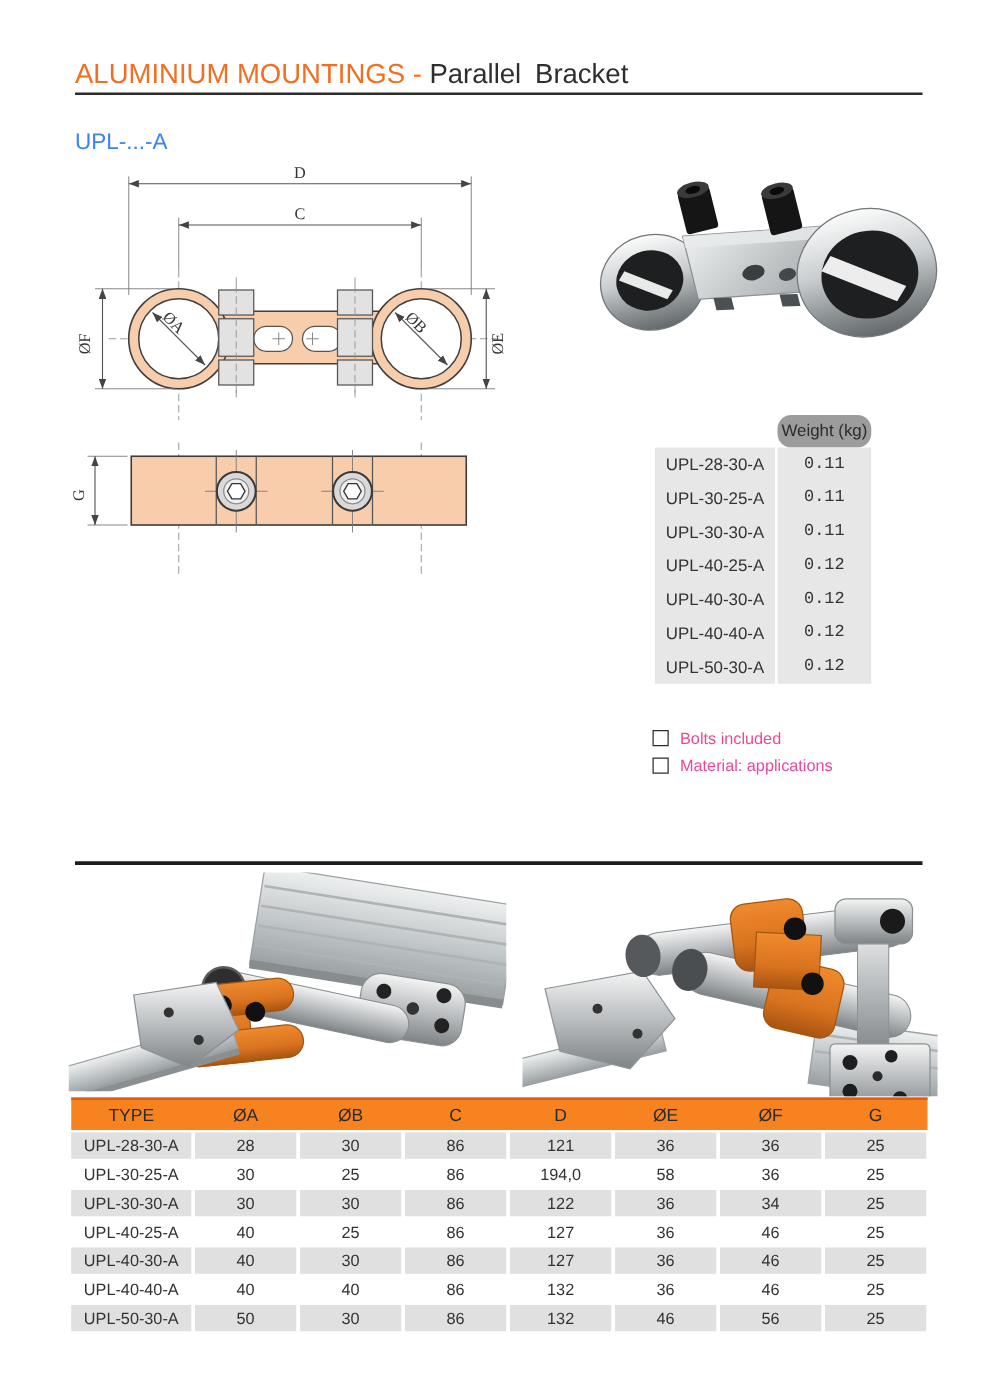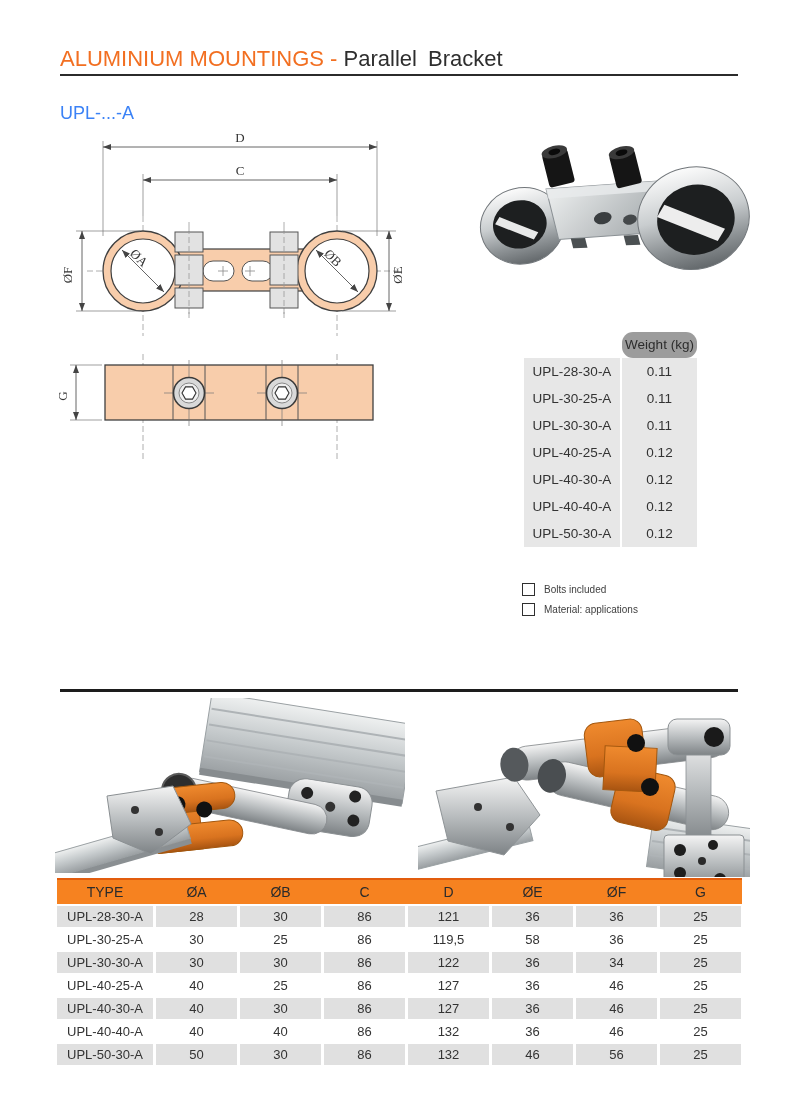--- a/index.html
+++ b/index.html
@@ -12,25 +12,25 @@
   .title .rest{color:#2e2e2e;word-spacing:5px;}
   .rule-1{position:absolute;left:60px;top:74px;width:678px;height:2px;background:#2b2b2b;}
   .subtitle{position:absolute;left:60px;top:83px;font-size:18px;color:#3b82f6;margin-top:20px;}
 
   
   .weight-table{position:absolute;left:524px;top:332px;font-size:13.5px;color:#333;}
   .wt-header{margin-left:98px;width:75px;height:26px;line-height:26px;text-align:center;
              background:#9c9c9c;color:#2c2c2c;border-radius:11px;}
   .wt-body{display:flex;}
   .wt-names{width:96px;background:#e7e7e7;}
-  .wt-values{width:75px;background:#e7e7e7;margin-left:2px;}
+  .wt-values{width:75px;background:#e7e7e7;margin-left:2px;font-family:Liberation Mono, monospace;}
   .wt-cell{height:27px;line-height:27px;text-align:center;}
 
   
-  .notes{position:absolute;left:522px;top:583px;font-size:10px;color:#404040;}
+  .notes{position:absolute;left:522px;top:583px;font-size:13px;color:#ec4899;}
   .note-row{display:flex;align-items:center;margin-bottom:7px;}
   .checkbox{display:inline-block;width:11px;height:11px;border:1.5px solid #2f2f2f;
             margin-right:9px;background:#fff;}
 
   
   .examples-heading{position:absolute;left:60px;top:663px;font-size:17px;color:#1d1d1d;}
   .rule-2{position:absolute;left:60px;top:689px;width:678px;height:3px;background:#1d1d1d;}
 
   
   .spec-table{position:absolute;left:57px;top:878px;width:685px;font-size:13px;color:#333;}
@@ -391,21 +391,21 @@
       <div class="cell">121</div>
       <div class="cell">36</div>
       <div class="cell">36</div>
       <div class="cell">25</div>
     </div>
     <div class="spec-row even">
       <div class="cell c-type">UPL-30-25-A</div>
       <div class="cell">30</div>
       <div class="cell">25</div>
       <div class="cell">86</div>
-      <div class="cell">119,5</div>
+      <div class="cell">194,0</div>
       <div class="cell">58</div>
       <div class="cell">36</div>
       <div class="cell">25</div>
     </div>
     <div class="spec-row odd">
       <div class="cell c-type">UPL-30-30-A</div>
       <div class="cell">30</div>
       <div class="cell">30</div>
       <div class="cell">86</div>
       <div class="cell">122</div>

